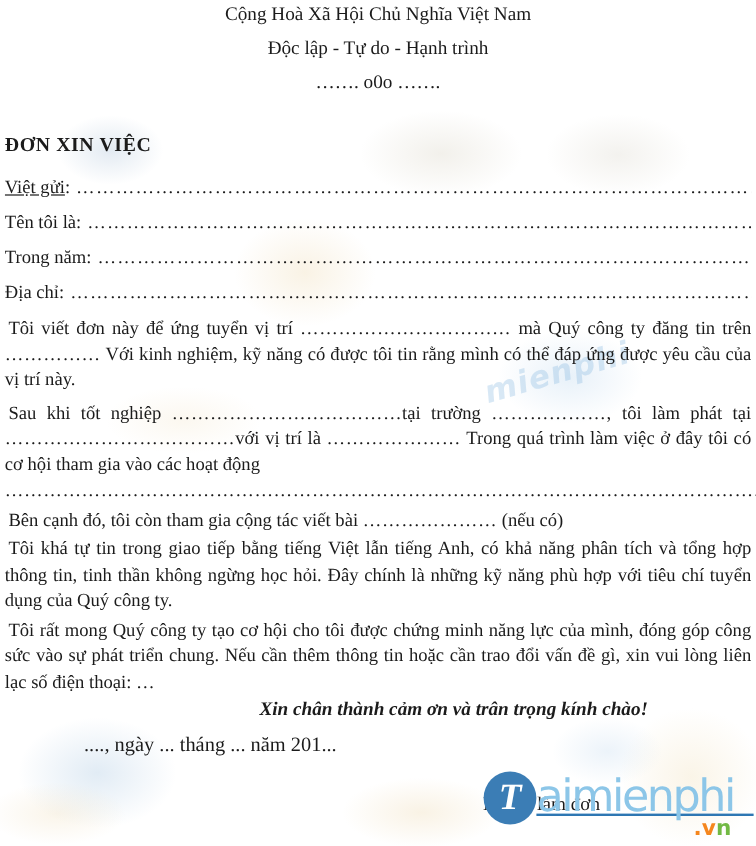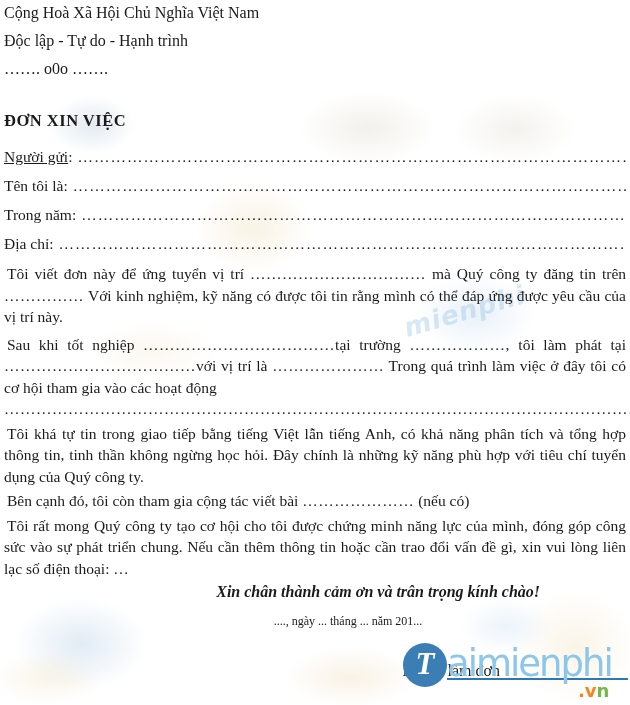--- a/index.html
+++ b/index.html
@@ -31,21 +31,21 @@
   .wm-script{
     position:absolute;left:402px;top:296px;
     transform:rotate(-16deg);
     font-family:"DejaVu Sans",sans-serif;
     font-style:italic;font-weight:bold;font-size:26px;
     color:rgba(125,178,222,.30);
     letter-spacing:1px;
   }
   
   .content{position:relative;z-index:1;}
-  .hdr{ text-align:left;font-size:16px;line-height:18px;margin-bottom:10px;}
+  .hdr{ text-align:center;font-size:16px;line-height:18px;margin-bottom:10px;}
   .doc-title{
     text-align:left;font-size:16.5px;font-weight:bold;
     line-height:20px;margin:33px 0 16px 0;letter-spacing:.5px;
   }
   .frow{display:flex;align-items:baseline;white-space:nowrap;overflow:hidden;
         height:20px;line-height:20px;margin-bottom:9px;font-size:15.5px;}
   .frow .lbl{flex:0 0 auto;}
   .frow.kg .lbl{text-decoration:underline;}
   .frow .dots{flex:1 1 auto;overflow:hidden;margin-left:5px;letter-spacing:1px;}
   .para{
@@ -53,21 +53,21 @@
     text-align:justify;text-indent:3px;
   }
   #p2{margin-top:6px;} #p3{margin-top:3px;} #p4{margin-top:3px;} #p5{margin-top:3px;}
   .dotrun{word-break:break-all;letter-spacing:.5px;}
   .dotblock{display:block;word-break:break-all;text-align:left;text-indent:0;letter-spacing:.5px;}
   .closing{
     margin-top:3px;margin-right:86px;
     text-align:right;font-size:16px;font-weight:bold;font-style:italic;
     line-height:20px;
   }
-  .date-line{margin-top:9px;margin-left:66px;text-align:center;font-size:12px;line-height:20px;}
+  .date-line{margin-top:9px;margin-left:66px;text-align:left;font-size:17px;line-height:20px;}
   .signature{margin-top:30px;margin-right:126px;text-align:right;font-size:16px;line-height:20px;}
   
   .logo{position:absolute;left:401px;top:640px;width:228px;height:62px;z-index:2;}
   .logo-circle{
     position:absolute;left:2px;top:3px;width:44px;height:44px;border-radius:50%;
     background:#3b7db5;color:#ffffff;
     display:flex;align-items:center;justify-content:center;
     font-family:"Liberation Serif",serif;font-style:italic;font-weight:bold;font-size:31px;
     padding-bottom:2px;box-sizing:border-box;
   }
@@ -106,21 +106,21 @@
 
   <div class="content">
 
     <div class="hdr">Cộng Hoà Xã Hội Chủ Nghĩa Việt Nam</div>
     <div class="hdr">Độc lập - Tự do - Hạnh trình</div>
     <div class="hdr">……. o0o …….</div>
 
     <div class="doc-title">ĐƠN XIN VIỆC</div>
 
     <div class="frow kg">
-      <span class="lbl">Người gửi</span>
+      <span class="lbl">Việt gửi</span>
         <span>:</span>
       <span class="dots">………………………………………………………………………………………………………………………………………………</span>
     </div>
     <div class="frow">
       <span class="lbl">Tên tôi là</span>
         <span>:</span>
       <span class="dots">………………………………………………………………………………………………………………………………………………</span>
     </div>
     <div class="frow">
       <span class="lbl">Trong năm</span>
@@ -135,25 +135,25 @@
 
     <p class="para" id="p1">
       <span>Tôi viết đơn này để ứng tuyển vị trí </span><span class="dotrun">……………………………</span><span> mà Quý công ty đăng tin trên </span><span class="dotrun">……………</span><span> Với kinh nghiệm, kỹ năng có được tôi tin rằng mình có thể đáp ứng được yêu cầu của vị trí này.</span>
     </p>
 
     <p class="para" id="p2">
       <span>Sau khi tốt nghiệp </span><span class="dotrun">………………………………</span><span>tại trường </span><span class="dotrun">………………,</span><span> tôi làm phát tại </span><span class="dotrun">………………………………</span><span>với vị trí là </span><span class="dotrun">…………………</span><span> Trong quá trình làm việc ở đây tôi có cơ hội tham gia vào các hoạt động</span>
       <span class="dotblock">……………………………………………………………………………………………………………………………………………………</span>
     </p>
 
-    <p class="para" id="p4">Tôi khá tự tin trong giao tiếp bằng tiếng Việt lẫn tiếng Anh, có khả năng phân tích và tổng hợp thông tin, tinh thần không ngừng học hỏi. Đây chính là những kỹ năng phù hợp với tiêu chí tuyển dụng của Quý công ty.</p>
-
     <p class="para" id="p3">
       <span>Bên cạnh đó, tôi còn tham gia cộng tác viết bài </span><span class="dotrun">…………………</span><span> (nếu có)</span>
     </p>
+
+    <p class="para" id="p4">Tôi khá tự tin trong giao tiếp bằng tiếng Việt lẫn tiếng Anh, có khả năng phân tích và tổng hợp thông tin, tinh thần không ngừng học hỏi. Đây chính là những kỹ năng phù hợp với tiêu chí tuyển dụng của Quý công ty.</p>
 
     <p class="para" id="p5">Tôi rất mong Quý công ty tạo cơ hội cho tôi được chứng minh năng lực của mình, đóng góp công sức vào sự phát triển chung. Nếu cần thêm thông tin hoặc cần trao đổi vấn đề gì, xin vui lòng liên lạc số điện thoại: …</p>
 
     <div class="closing">Xin chân thành cảm ơn và trân trọng kính chào!</div>
     <div class="date-line">...., ngày ... tháng ... năm 201...</div>
     <div class="signature">Người làm đơn</div>
   </div>
 
   <div class="logo">
     <div class="logo-underline"></div>

